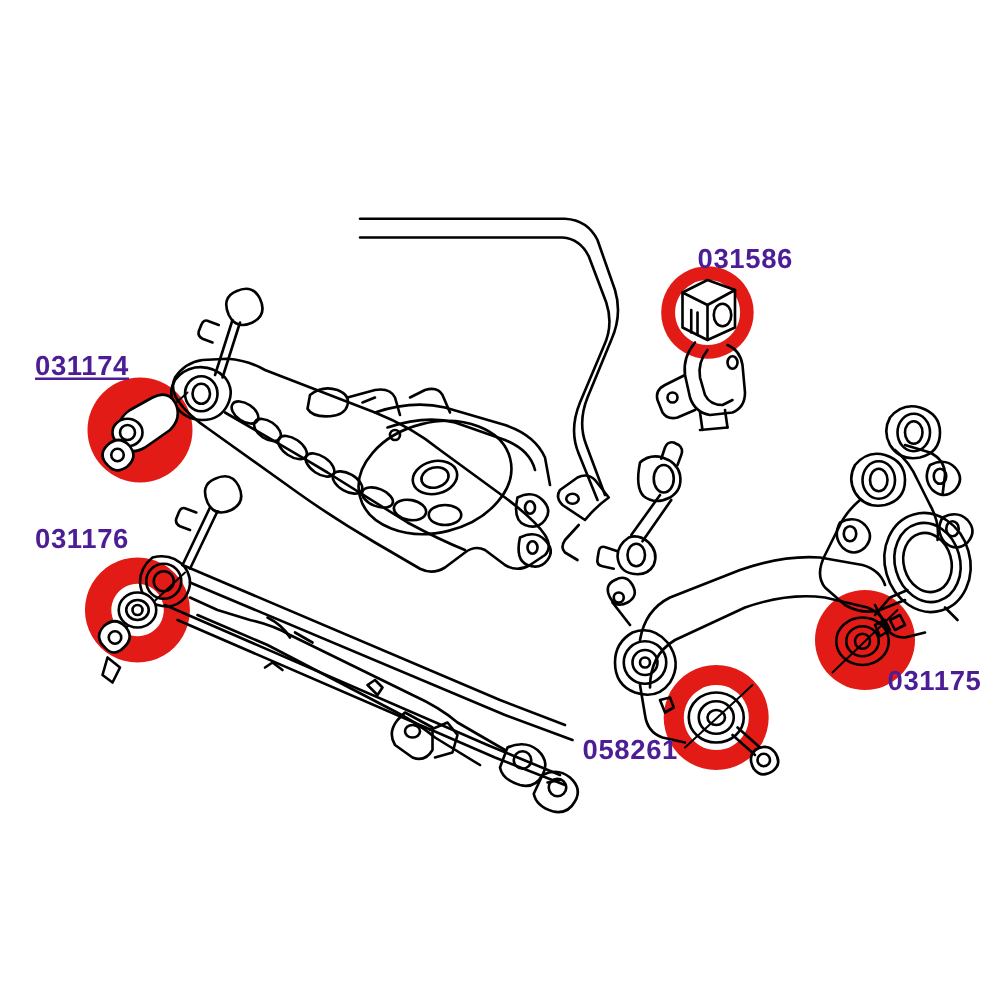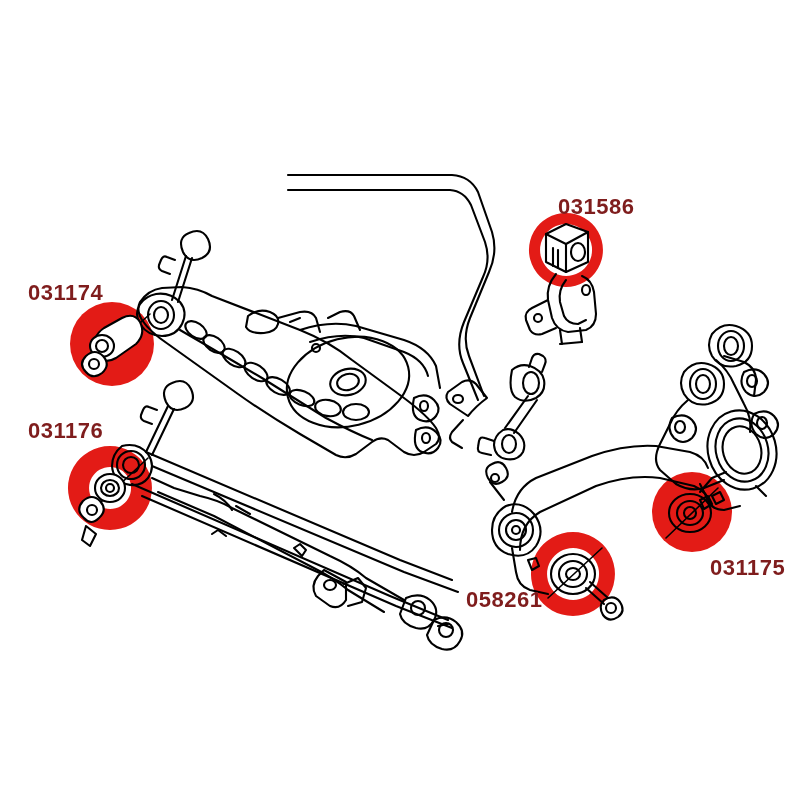--- a/index.html
+++ b/index.html
@@ -21,21 +21,21 @@
     top: 0;
     width: 800px;
     height: 800px;
   }
   .part-label {
     position: absolute;
     font-family: "Liberation Sans", sans-serif;
     font-weight: bold;
     font-size: 22px;
     letter-spacing: 0.5px;
-    color: #7f1d1d;
+    color: #4c1d95;
     white-space: nowrap;
     line-height: 1;
   }
 </style>
 </head>
 <body>
 
 <div id="page">
 
   <svg id="diagram-svg" viewBox="0 0 800 800">
@@ -281,23 +281,23 @@
         <ellipse cx="110" cy="488" rx="9" ry="8" fill="#ffffff" stroke="#000000"></ellipse>
         <ellipse cx="110" cy="488" rx="4" ry="4" fill="#ffffff" stroke="#000000"></ellipse>
         <path d="M84 518 q-9 -8 -1 -17 q9 -8 17 0 q8 9 -1 17 q-8 8 -15 0 Z" fill="#ffffff" stroke="#000000"></path>
         <ellipse cx="92" cy="510" rx="5" ry="5" fill="#ffffff" stroke="#000000"></ellipse>
         <path d="M86 526 L82 540 L90 546 L96 534 Z" fill="#ffffff" stroke="#000000"></path>
       </g>
 
     </g>
   </svg>
 
-  <div class="part-label" style="left:28px;  top:282px;">031174</div>
+  <div class="part-label" style="left:28px;  top:282px;text-decoration:underline;">031174</div>
 
   <div class="part-label" style="left:558px; top:196px;">031586</div>
 
   <div class="part-label" style="left:28px;  top:420px;text-align:center;">031176</div>
 
-  <div class="part-label" style="left:710px; top:534px;margin-top:23px;">031175</div>
+  <div class="part-label" style="left:710px; top:534px;">031175</div>
 
   <div class="part-label" style="left:466px; top:589px;">058261</div>
 
 </div>
 
 </body></html>

